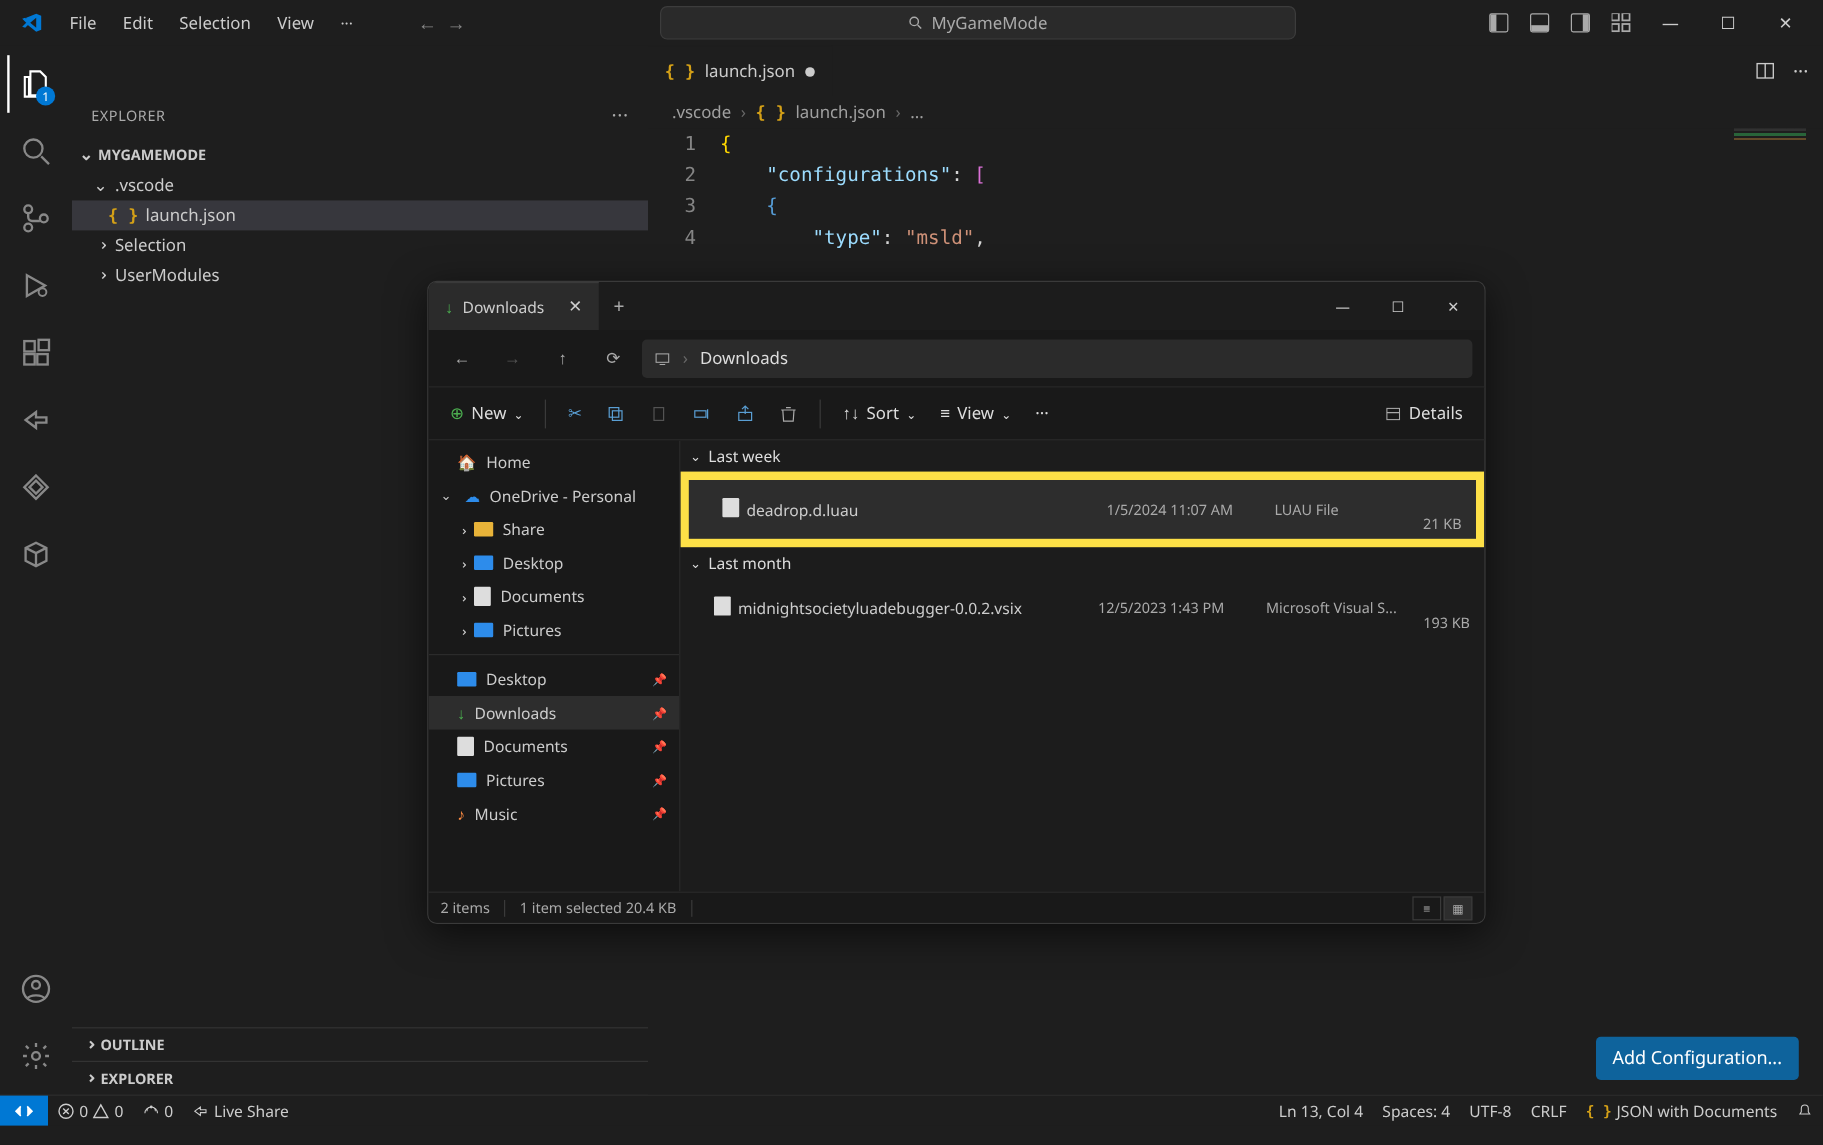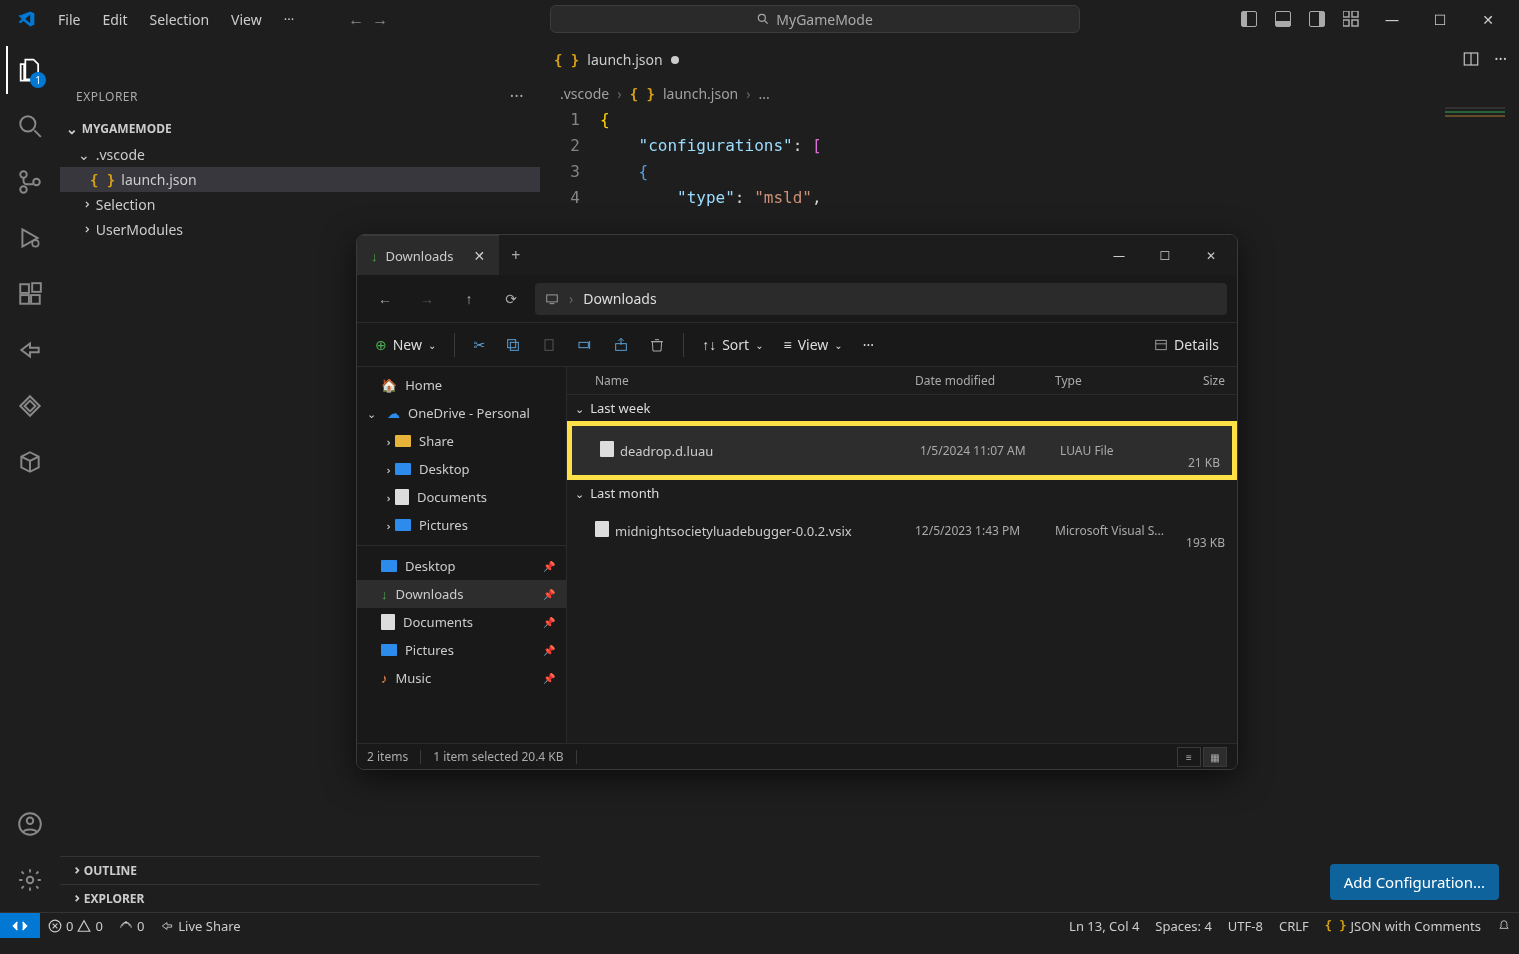--- a/index.html
+++ b/index.html
@@ -112,21 +112,21 @@
 
 .fe-content { flex: 1; display: flex; flex-direction: column; }
 .fe-columns { display: flex; height: 28px; border-bottom: 1px solid #2b2b2b; font-size: 12px; color: #aaa; align-items: center; padding-left: 28px; }
 .fe-col-name { width: 320px; }
 .fe-col-date { width: 140px; }
 .fe-col-type { width: 110px; }
 .fe-col-size { flex: 1; text-align: right; padding-right: 12px; }
 .fe-list { flex: 1; overflow-y: auto; }
 .fe-group { display: flex; align-items: center; gap: 6px; padding: 4px 8px; font-size: 13px; color: #ddd; }
 .fe-row { display: flex; align-items: center; padding: 4px 0 4px 28px; font-size: 13px; cursor: pointer; }
-.fe-row.selected { background: #2d2d2d; border: 5px solid #fde047; }
+.fe-row.selected { background: #2d2d2d; border: 7px solid #fde047; }
 .fe-cell-icon { width: 20px; }
 .fe-cell-name { width: 300px; }
 .fe-cell-date { width: 140px; color: #aaa; font-size: 12px; }
 .fe-cell-type { width: 110px; color: #aaa; font-size: 12px; }
 .fe-cell-size { flex: 1; text-align: right; padding-right: 12px; color: #aaa; font-size: 12px; margin-top: 24px; }
 
 .fe-status { height: 26px; background: #191919; border-top: 1px solid #2b2b2b; display: flex; align-items: center; padding: 0 10px; font-size: 12px; color: #aaa; gap: 12px; }
 .fe-status-sep { width: 1px; height: 14px; background: #3a3a3a; }
 .fe-view-toggle { margin-left: auto; display: flex; gap: 2px; }
 .fe-vt { width: 24px; height: 20px; border: 1px solid #3a3a3a; display: flex; align-items: center; justify-content: center; font-size: 10px; }
@@ -367,21 +367,21 @@
       </svg>
     <span>Live Share</span>
   </div>
   <div class="status-right">
     <div class="status-item">Ln 13, Col 4</div>
     <div class="status-item">Spaces: 4</div>
     <div class="status-item">UTF-8</div>
     <div class="status-item">CRLF</div>
     <div class="status-item">
       <span class="json-icon" style="font-size:12px;">{ }</span>
-      <span>JSON with Comments</span>
+      <span>JSON with Documents</span>
     </div>
     <div class="status-item">
       <svg width="14" height="14" viewBox="0 0 24 24">
           <path d="M12 3a5 5 0 015 5v5l2 3H5l2-3V8a5 5 0 015-5z" fill="none" stroke="currentColor" stroke-width="1.5"></path>
         </svg>
     </div>
   </div>
 </div>
 
 <div class="file-explorer">
@@ -524,26 +524,20 @@
           <span>Pictures</span>
           <span class="fe-pin">📌</span>
         </div>
         <div class="fe-nav-item">
           <span class="music-note">♪</span>
           <span>Music</span>
           <span class="fe-pin">📌</span>
         </div>
       </div>
     <div class="fe-content">
-      <div class="fe-columns">
-        <div class="fe-col-name">Name</div>
-        <div class="fe-col-date">Date modified</div>
-        <div class="fe-col-type">Type</div>
-        <div class="fe-col-size">Size</div>
-      </div>
       <div class="fe-list" id="fe-list">
           <div class="fe-group">
             <span style="font-size:11px;">⌄</span>
             <span>Last week</span>
           </div>
           <div class="fe-row selected">
             <div class="fe-cell-icon"><span class="doc-icon"></span></div>
             <div class="fe-cell-name">deadrop.d.luau</div>
             <div class="fe-cell-date">1/5/2024 11:07 AM</div>
             <div class="fe-cell-type">LUAU File</div>

